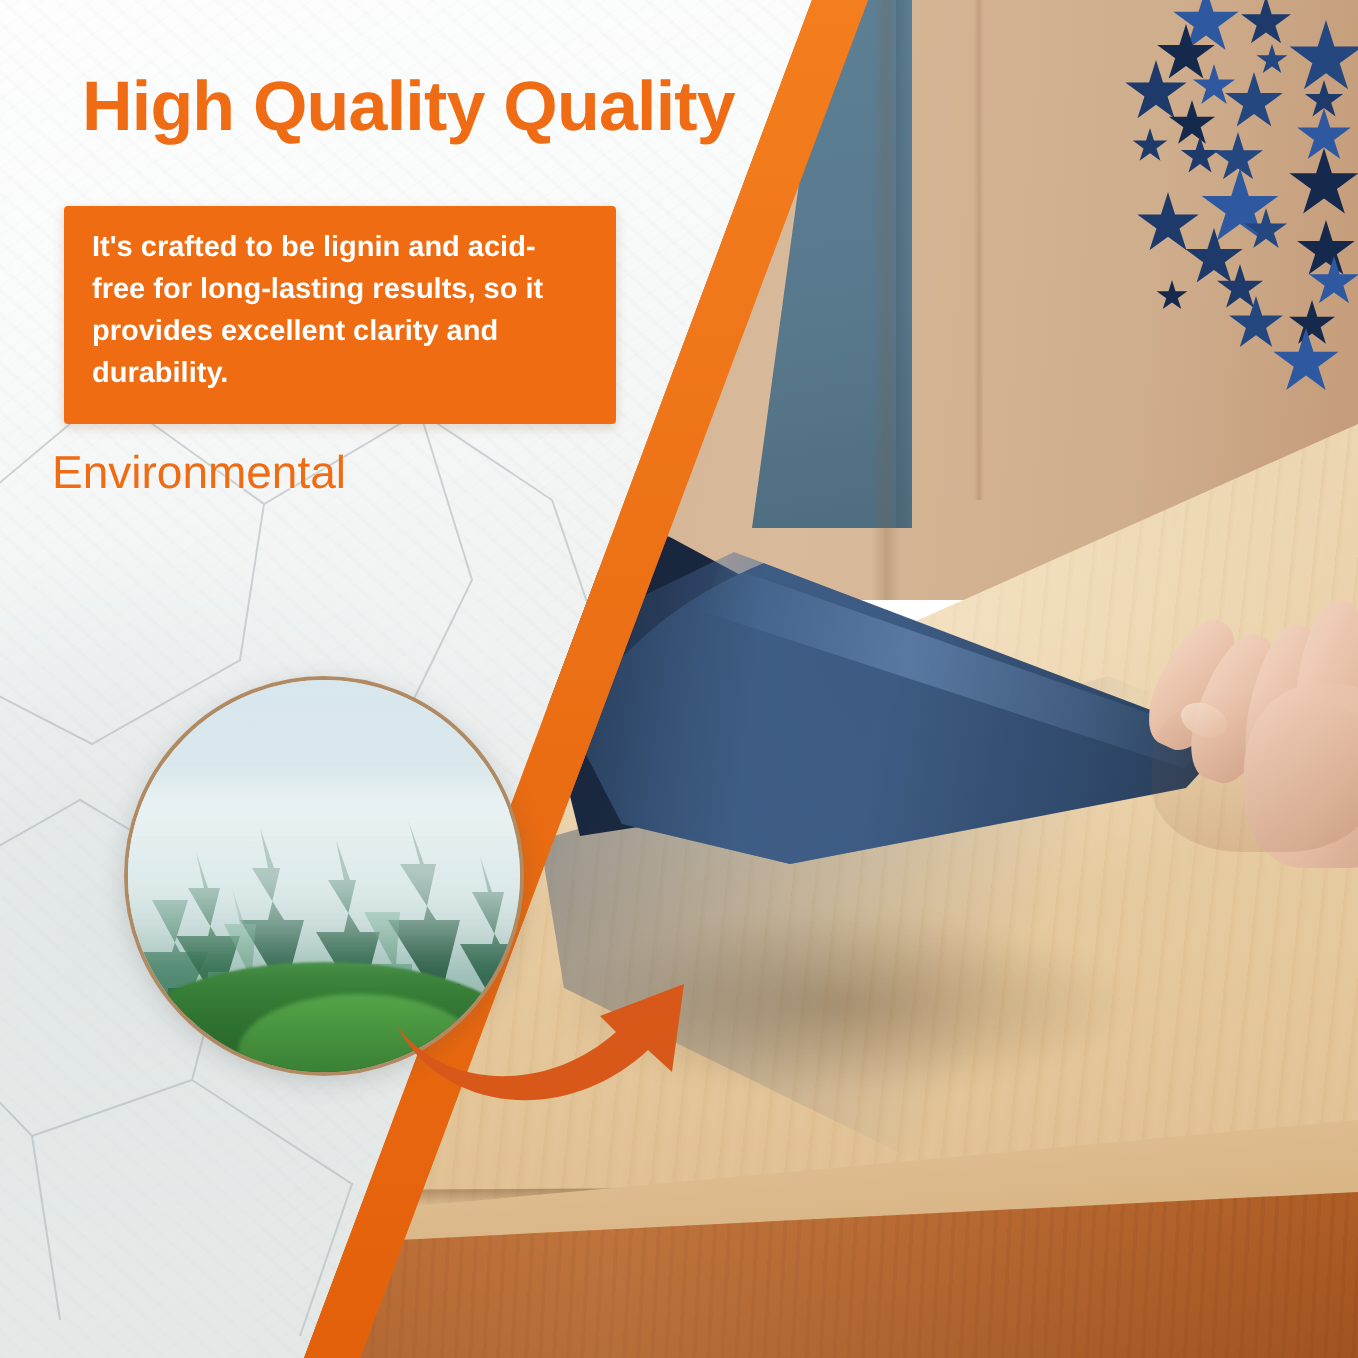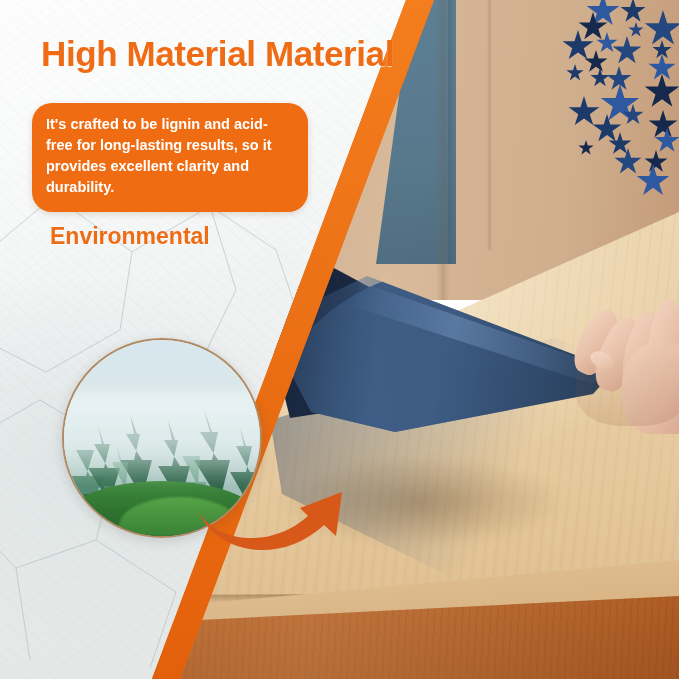--- a/index.html
+++ b/index.html
@@ -232,31 +232,31 @@
 
   
   .headline{
     position:absolute;left:41px;top:34px;
     font-size:35px;font-weight:bold;color:#ef6c15;
     letter-spacing:-.4px;white-space:nowrap;
     text-shadow:0 1px 1px rgba(255,255,255,.7);
   }
   .callout{
     position:absolute;left:32px;top:103px;width:276px;
-    background:#ef6c13;border-radius:20px;
+    background:#ef6c13;border-radius:2px;
     padding:11px 14px 13px 14px;
     box-sizing:border-box;
     box-shadow:0 2px 6px rgba(120,60,10,.18);
   }
   .callout p{
     margin:0;color:#ffffff;font-size:14.5px;line-height:1.46;font-weight:bold;
   }
   .sub{
-    position:absolute;left:50px;top:222px;
-    font-size:23px;font-weight:bold;color:#ef6c15;line-height:1.22;
+    position:absolute;left:26px;top:222px;
+    font-size:23px;font-weight:normal;color:#ef6c15;line-height:1.22;
     text-shadow:0 1px 1px rgba(255,255,255,.7);
   }
 </style>
 </head>
 <body>
 
 <div id="stage">
 
   <div class="photo">
 
@@ -364,21 +364,21 @@
     <div class="circle-fg2"></div>
     <div class="mist"></div>
     <div class="mist2"></div>
     <div class="circle-veil"></div>
   </div>
 
   <svg class="arrow" viewBox="0 0 160 70">
     <path d="M 2 26 C 24 58, 76 62, 112 30 L 104 22 L 146 6 L 140 50 L 128 39 C 86 78, 24 70, 2 26 Z" fill="#d8581a"></path>
   </svg>
 
-  <div class="headline">High Material Material</div>
+  <div class="headline">High Quality Quality</div>
 
   <div class="callout">
     <p>It's crafted to be lignin and acid-free for long-lasting results, so it provides excellent clarity and durability.</p>
   </div>
 
   <div class="sub">
     <div>Environmental</div>
   </div>
 
 </div>

